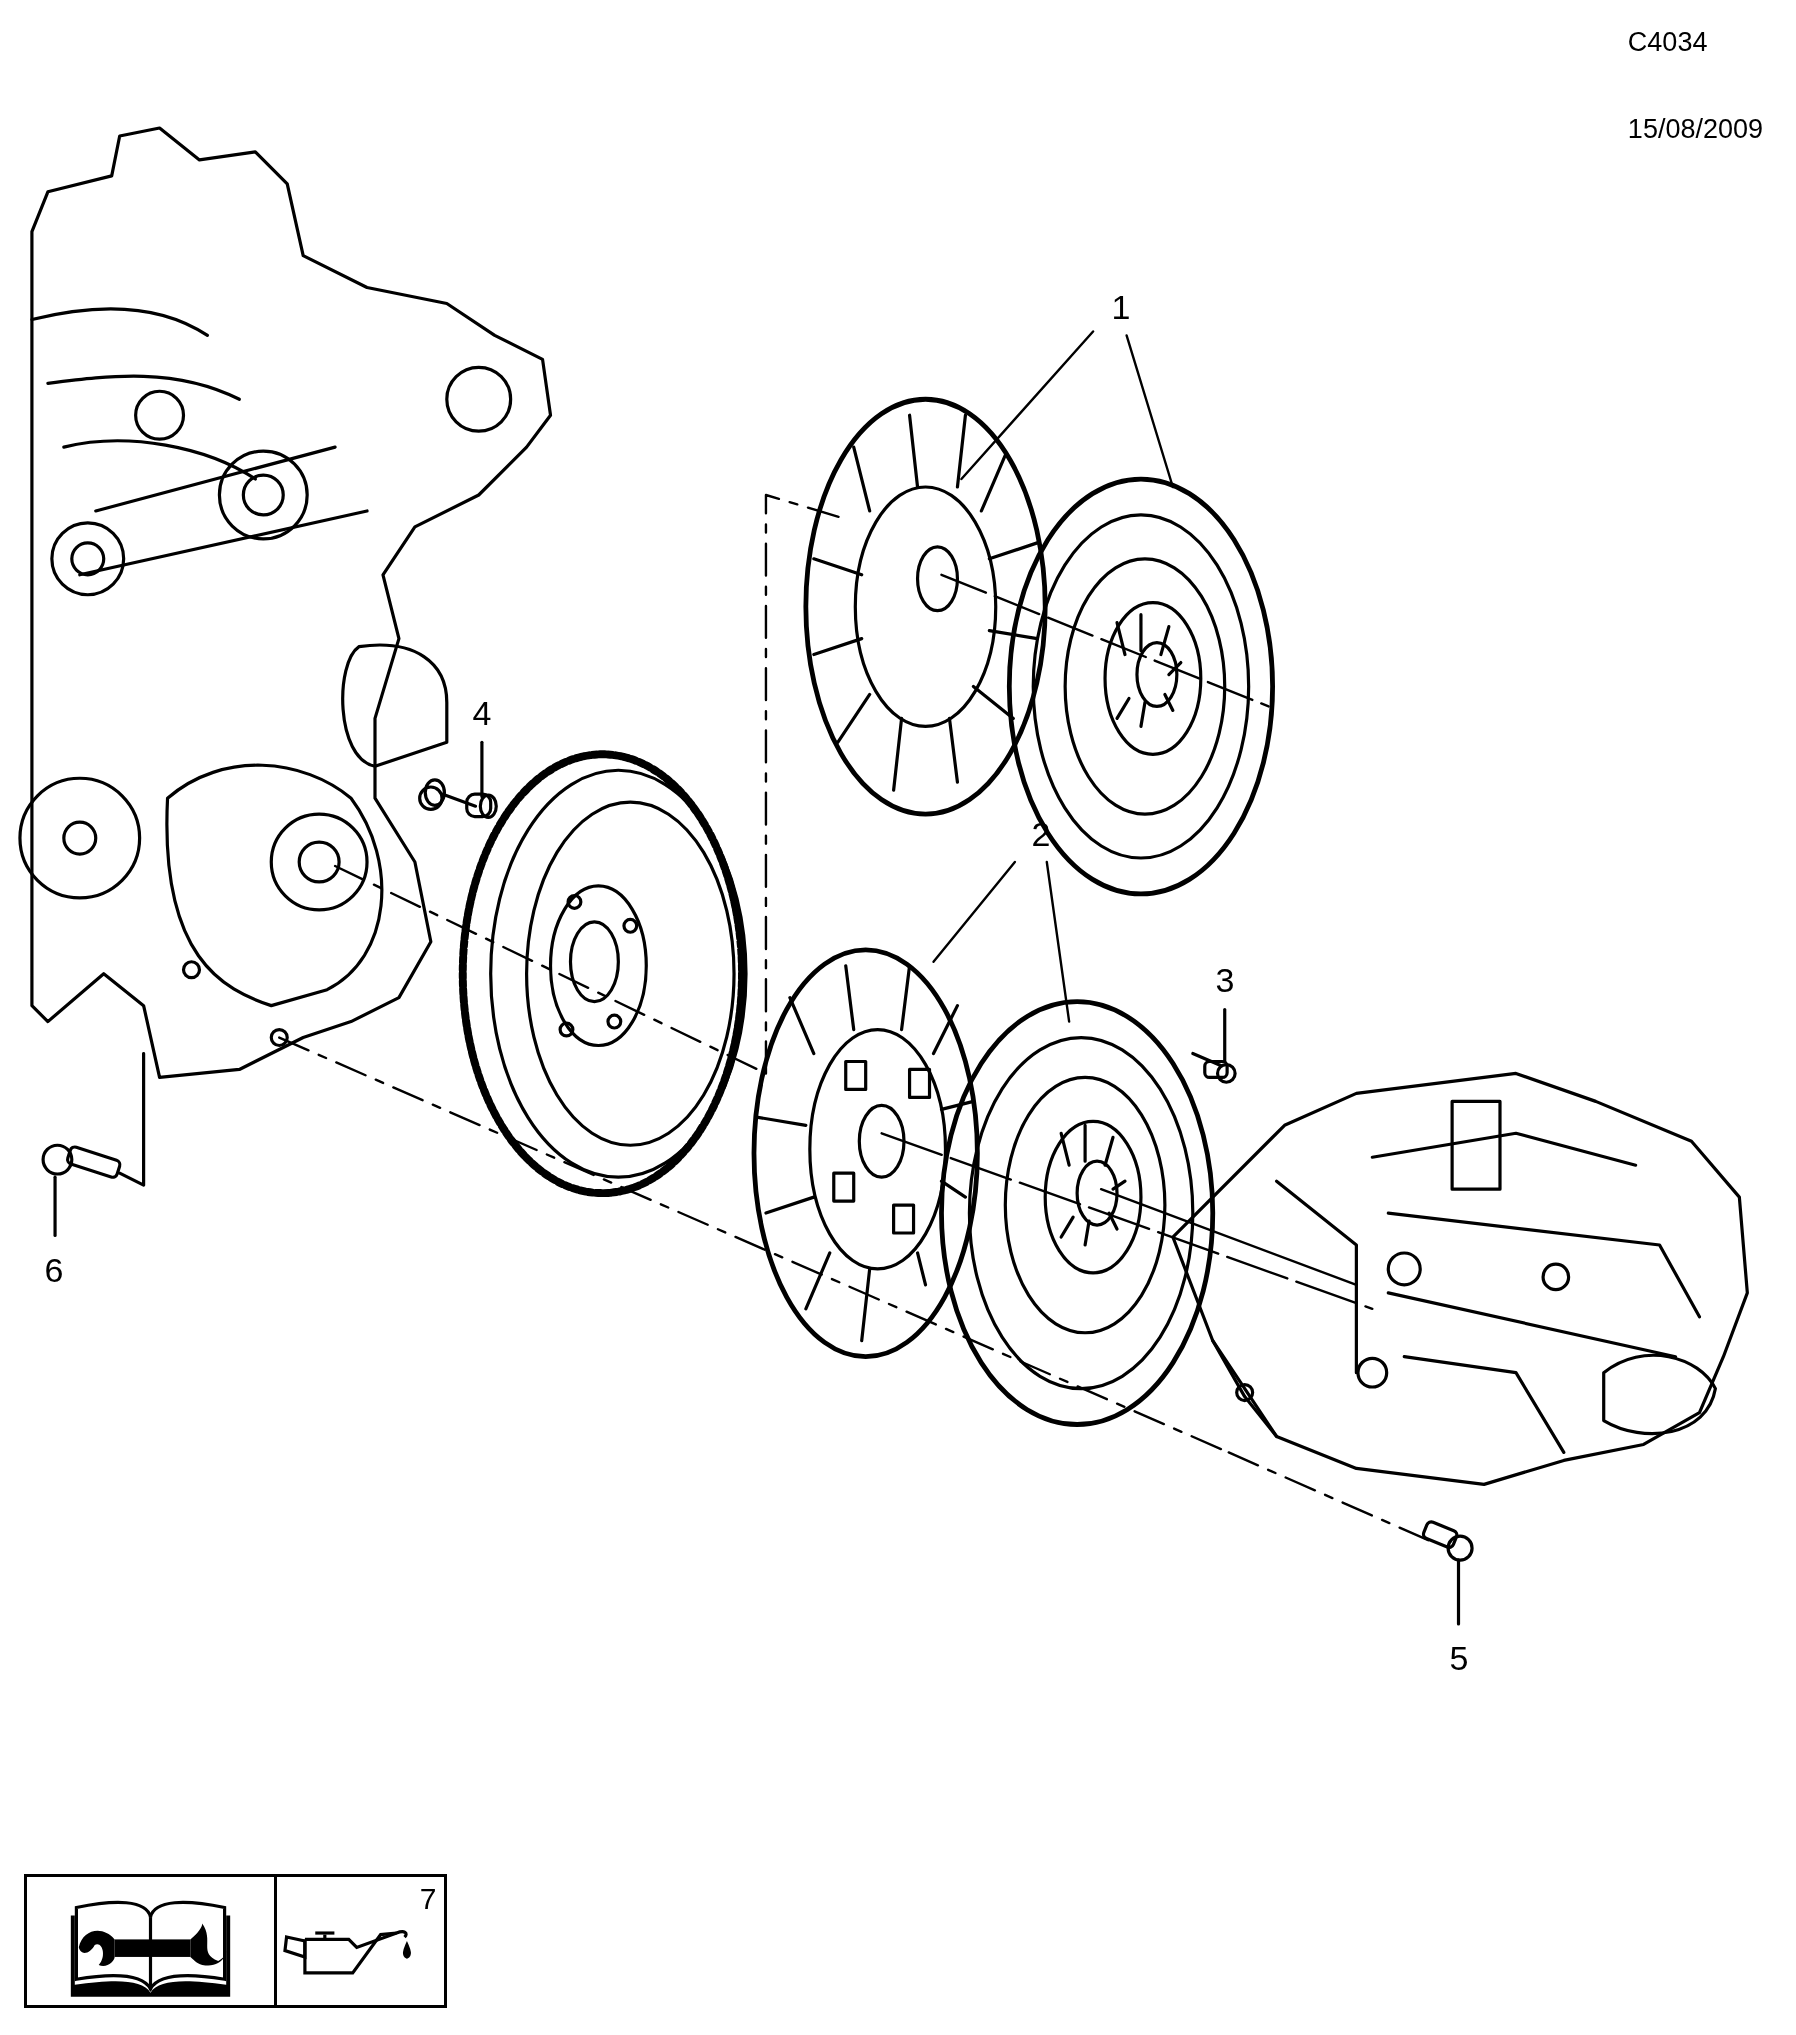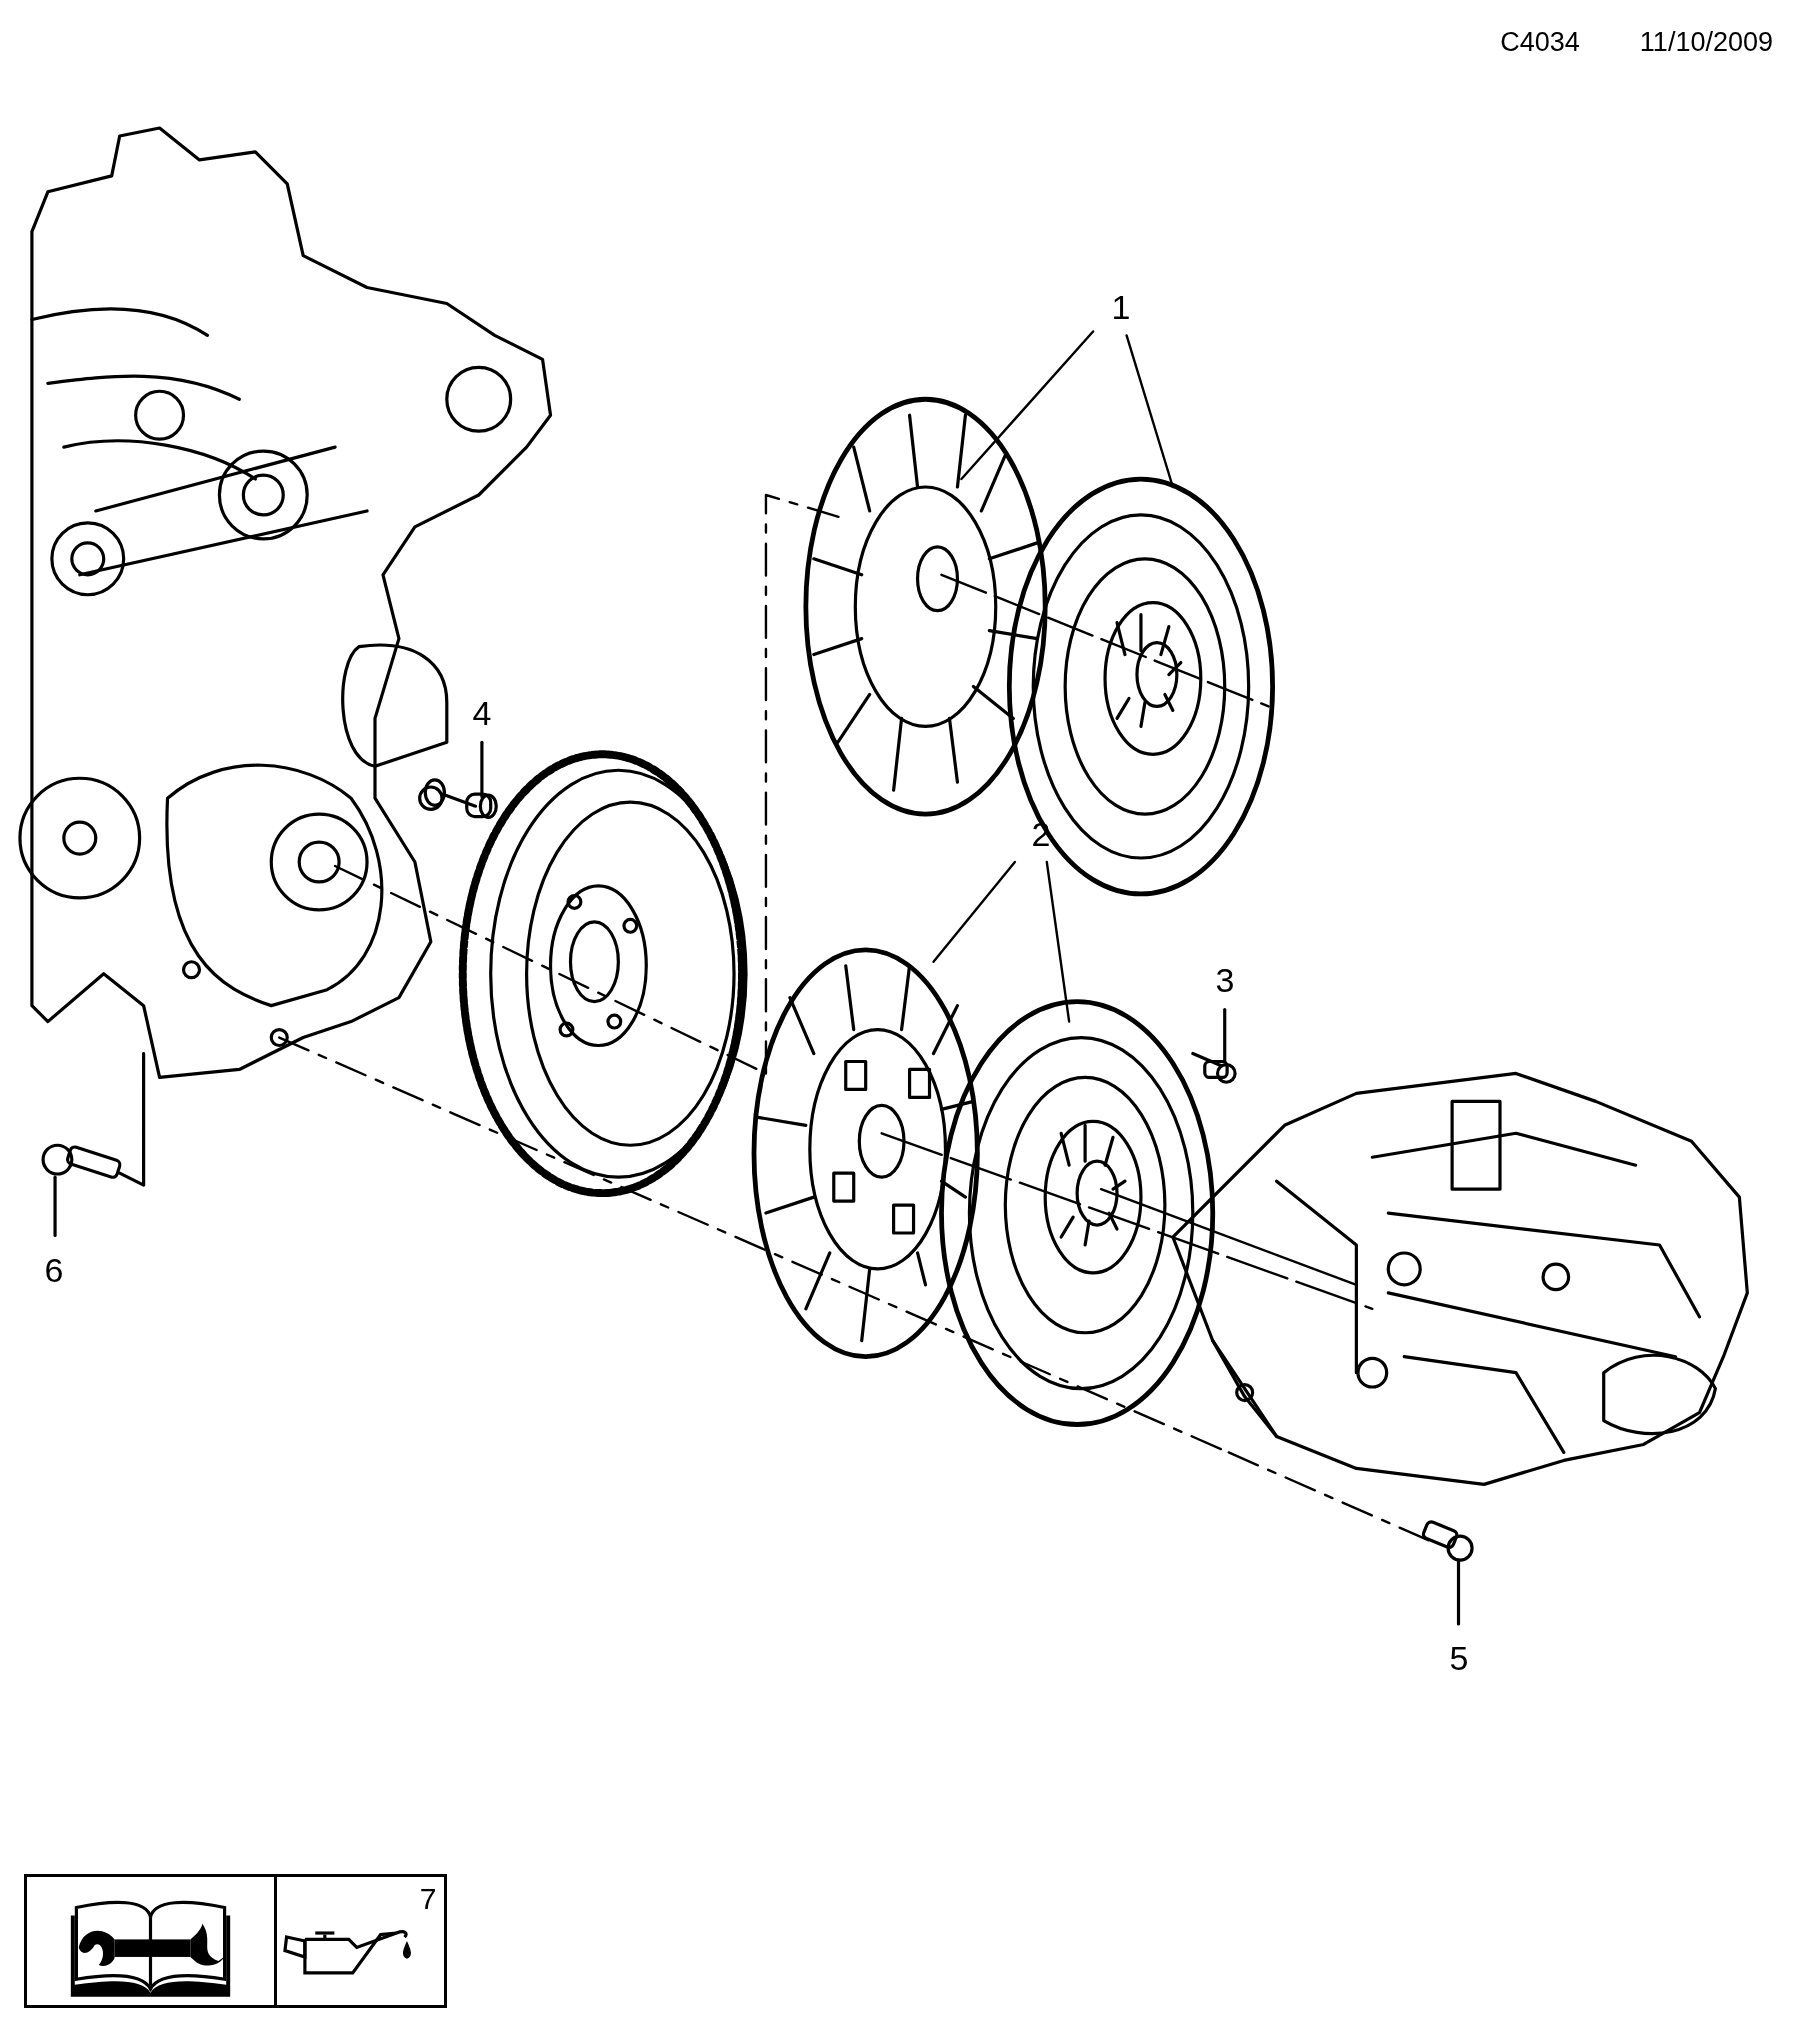--- a/index.html
+++ b/index.html
@@ -1,34 +1,34 @@
 <!DOCTYPE html>
 <html style="font-size:12.8px"><head>
 <meta charset="utf-8">
 <style>
   html, body { margin: 0; padding: 0; background: #ffffff; }
   body { width: 1796px; height: 2036px; position: relative; overflow: hidden;
          font-family: "Liberation Sans", sans-serif; color: #000; }
-  .header { position: absolute; top: 29px; right: 23px; font-size: 27px; display: flex; gap: 60px; }
+  .header { position: absolute; top: 29px; right: 33px; font-size: 27px; display: flex; gap: 60px; flex-direction: column; }
   .header span { line-height: 1; }
   svg.drawing { position: absolute; left: 0; top: 0; }
   .callout { position: absolute; font-size: 34px; line-height: 1; transform: translate(-50%, -50%); }
   .legend-box { position: absolute; left: 24px; top: 1874px; width: 423px; height: 134px;
                 border: 3.2px solid #000; display: flex; box-sizing: border-box; }
   .legend-cell { position: relative; height: 100%; }
   .legend-cell.book { width: 247px; border-right: 3.2px solid #000; }
   .legend-cell.oil { flex: 1; }
   .legend-num { position: absolute; right: 9.6px; top: 4.8px; font-size: 30px; }
 </style>
 </head>
 <body>
 
 <div class="header">
   <span>C4034</span>
-  <span>11/10/2009</span>
+  <span>15/08/2009</span>
 </div>
 
 <svg class="drawing" width="1796" height="2036" viewBox="0 0 2251 2551" xmlns="http://www.w3.org/2000/svg" fill="none" stroke="#000" stroke-width="4" stroke-linecap="round" stroke-linejoin="round">
 
   <g>
     <path d="M40 290 L60 240 L140 220 L150 170 L200 160 L250 200 L320 190 L360 230 L380 320 L460 360 L560 380 L620 420 L680 450 L690 520 L660 560 L600 620 L520 660 L480 720 L500 800 L470 900 L470 1000 L520 1080 L540 1180 L500 1250 L440 1280 L380 1300 L300 1340 L200 1350 L180 1260 L130 1220 L60 1280 L40 1260 Z"></path>
     <path d="M40 400 C120 380 200 380 260 420"></path>
     <path d="M60 480 C140 470 220 460 300 500"></path>
     <path d="M80 560 C160 540 260 560 320 600"></path>
     <path d="M120 640 L420 560"></path>

